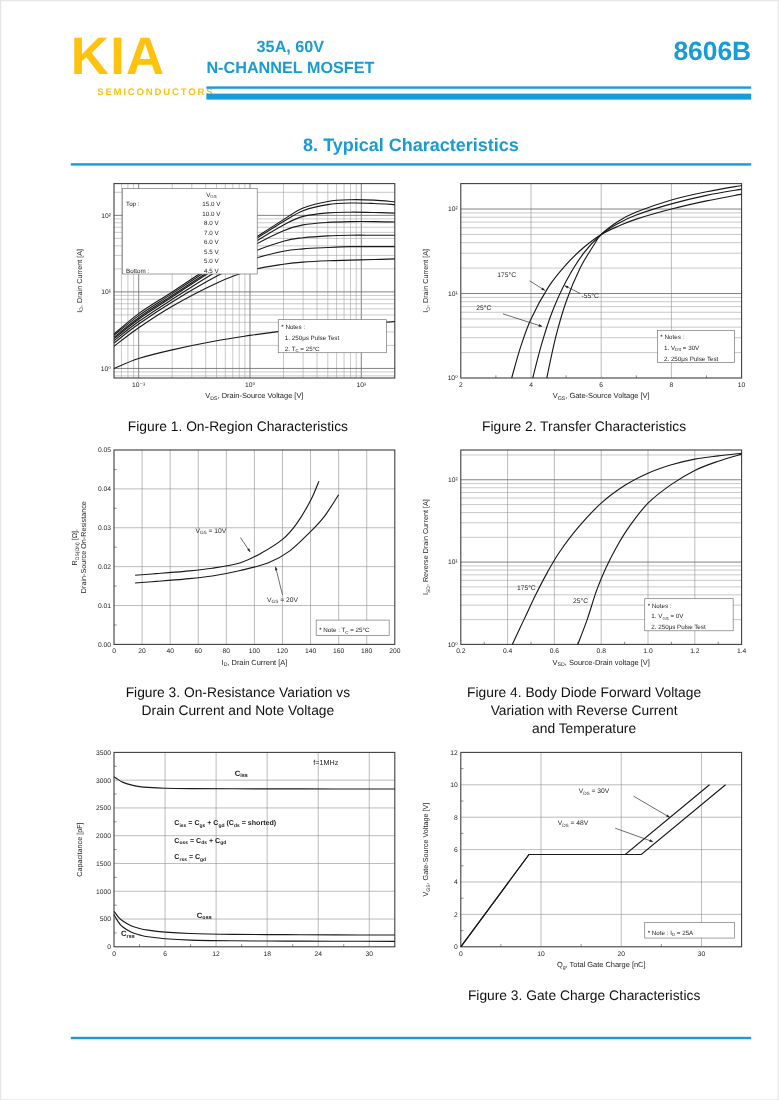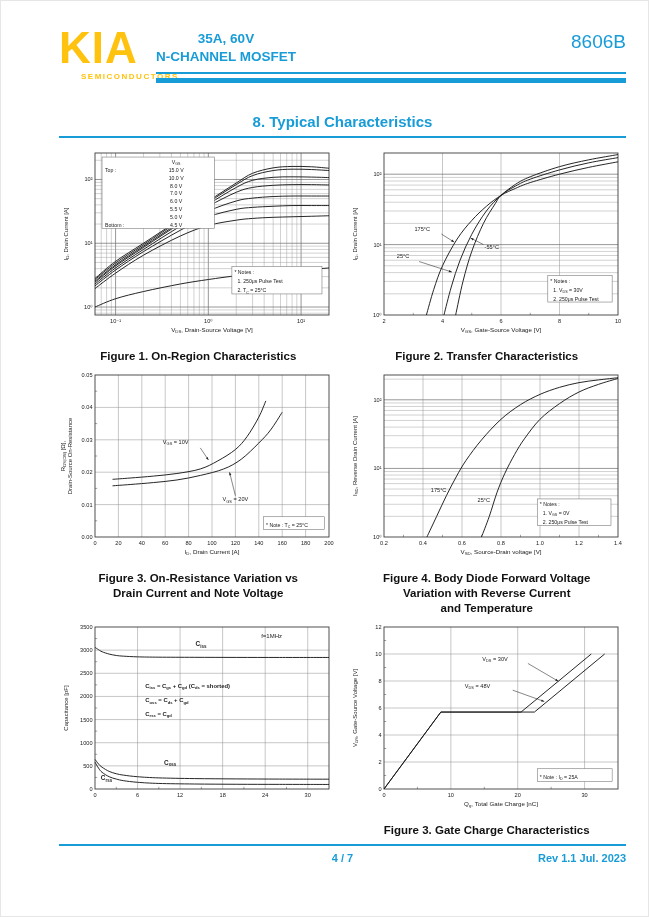--- a/index.html
+++ b/index.html
@@ -5,37 +5,37 @@
   html,body{margin:0;padding:0;}
   body{
     width:649px;height:917px;background:#ffffff;
     font-family:"Liberation Sans",sans-serif;
     box-sizing:border-box;border:1px solid #e6e6e6;
     display:flex;flex-direction:column;overflow:hidden;
     padding:26px 22px 0 58px;
   }
   :root{--accent:#189CD8;--yellow:#FFC20E;}
   
-  .hdr{display:flex;align-items:flex-start;}
+  .hdr{display:flex;align-items:flex-start;gap:16px;}
   .logo-block{width:97px;flex:0 0 97px;}
   .logo{font-size:44px;font-weight:bold;color:var(--yellow);line-height:0.95;letter-spacing:1px;}
   .logo-sub{font-size:8px;font-weight:bold;color:var(--yellow);letter-spacing:1.5px;margin-top:3px;white-space:nowrap;padding-left:22px;}
   .hdr-right{flex:1;padding-top:3px;}
   .hdr-row{display:flex;justify-content:space-between;align-items:flex-start;}
   .dev div{color:var(--accent);font-weight:bold;font-size:13.5px;line-height:1.35;text-align:center;}
-  .part{color:var(--accent);font-size:19px;font-weight:400;line-height:1;margin-top:2px;}
+  .part{color:var(--accent);font-size:22px;font-weight:700;line-height:1;margin-top:2px;}
   .rule-thin{height:2px;background:var(--accent);margin-top:6px;}
   .rule-thick{height:5px;background:var(--accent);margin-top:4px;}
   
   .sect{margin-top:30px;}
   .sect h2{font-size:15px;color:var(--accent);font-weight:bold;margin:0;padding-bottom:6px;border-bottom:2px solid var(--accent);text-align:center;}
   
   .grid{margin-top:8px;display:grid;grid-template-columns:1fr 1fr;column-gap:10px;row-gap:4px;justify-items:center;}
   .fig{display:flex;flex-direction:column;align-items:center;}
-  .caption{font-size:11.5px;font-weight:bold;color:#111;text-align:center;line-height:1.3;margin-top:1px;}
+  .caption{font-size:11.5px;font-weight:normal;color:#111;text-align:center;line-height:1.3;margin-top:1px;}
   svg text{font-family:"Liberation Sans","DejaVu Sans",sans-serif;}
   
   footer{margin-top:auto;padding-bottom:50px;}
   .footer-rule{height:2.5px;background:var(--accent);}
   .footer-row{position:relative;margin-top:6px;height:14px;}
   .pageno{position:absolute;left:50%;transform:translateX(-50%);color:var(--accent);font-weight:bold;font-size:11px;}
   .rev{position:absolute;right:0;color:var(--accent);font-weight:bold;font-size:11px;}
 </style>
 </head>
 <body>
@@ -439,17 +439,13 @@
         <text x="9.00" y="88.00" font-size="6" text-anchor="middle" fill="#222" transform="rotate(-90 9.00 88.00)"><tspan>V</tspan><tspan font-size="4.20" dy="1.32">GS</tspan><tspan dy="-1.32">, Gate-Source Voltage [V]</tspan></text>
       </svg>
       <div class="caption">
         <div>Figure 3. Gate Charge Characteristics</div>
       </div>
     </div>
   </main>
 
 <footer>
   <div class="footer-rule"></div>
-  <div class="footer-row">
-    <span class="pageno">4 / 7</span>
-    <span class="rev">Rev 1.1 Jul. 2023</span>
-  </div>
 </footer>
 
 </body></html>

